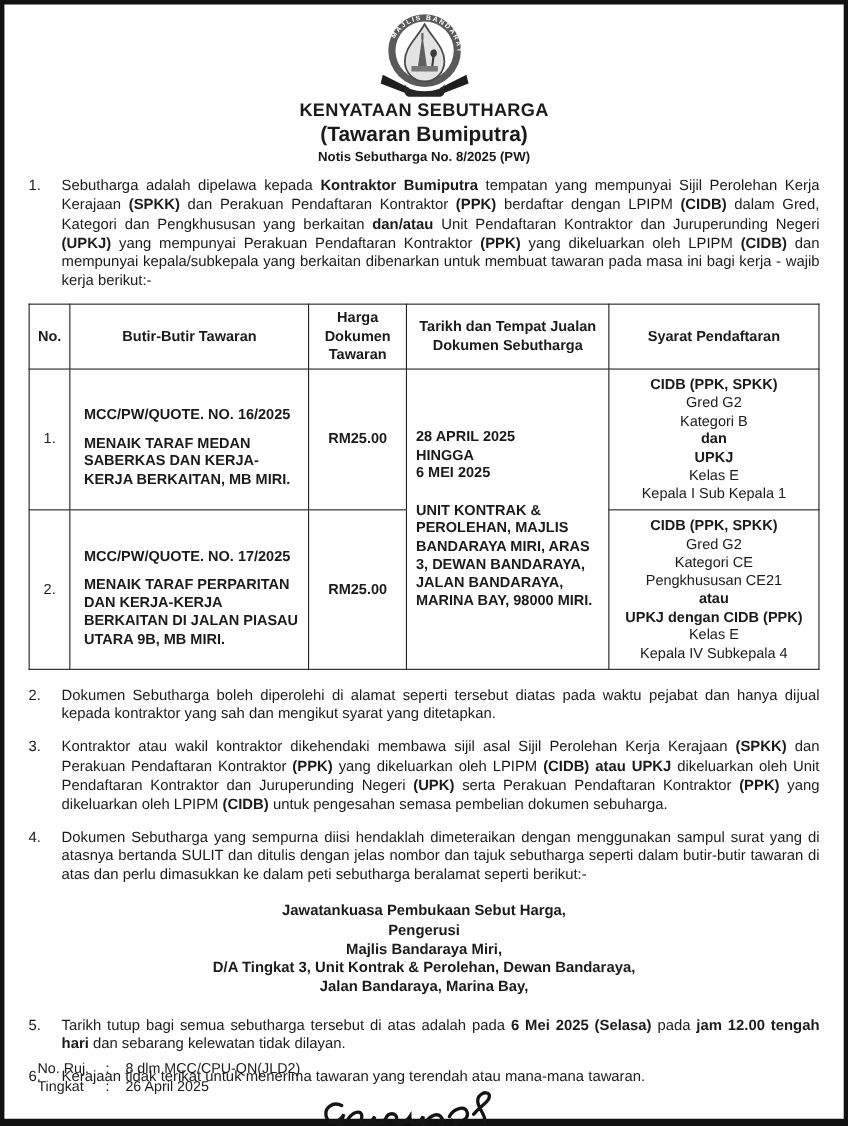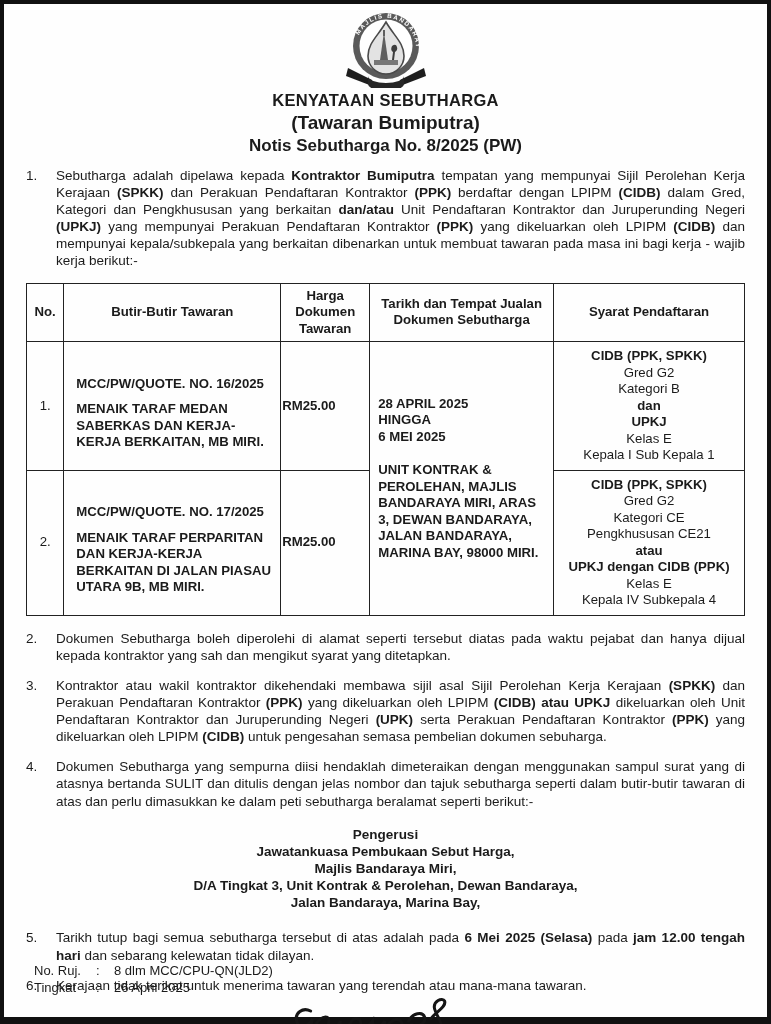--- a/index.html
+++ b/index.html
@@ -8,38 +8,38 @@
     margin:0 auto;background:#fefefe;color:#1b1b1b;
     border:4px solid #111;border-bottom:7px solid #111;
     padding:6px 22px 0 22px;
     font-family:"Liberation Sans","DejaVu Sans",sans-serif;
     font-size:13.5px;line-height:1.27;
   }
   .header{text-align:center;}
   .logo-wrap{display:flex;justify-content:center;margin-bottom:2px;}
   .title{font-weight:bold;font-size:16.5px;letter-spacing:.3px;}
   .subtitle{font-weight:bold;font-size:19px;}
-  .notice-no{font-weight:bold;font-size:17px;margin-bottom:10px;}
+  .notice-no{font-weight:bold;font-size:12px;margin-bottom:10px;}
   .item{display:flex;margin-bottom:13px;}
   .item .num{flex:0 0 30px;}
   .item .body{flex:1;text-align:justify;}
   table.quote{
     width:100%;border-collapse:collapse;margin:2px 0 14px 0;
   }
   table.quote th,table.quote td{
     border:1.6px solid #222;vertical-align:middle;
     font-size:13.2px;line-height:1.25;
   }
   table.quote th{font-weight:bold;text-align:center;padding:4px 3px;}
   .col-no{width:5.2%;} .col-butir{width:30.2%;} .col-harga{width:12.4%;}
   .col-tarikh{width:25.6%;} .col-syarat{width:26.6%;}
   td.cell-no{text-align:center;padding:4px;}
   td.cell-butir{padding:8px 8px 8px 12px;font-weight:bold;text-align:left;}
   td.cell-butir .quote-no{margin-bottom:9px;margin-top:15px;}
-  td.cell-harga{font-weight:bold;}
+  td.cell-harga{text-align:center;font-weight:bold;}
   td.cell-sale{font-weight:bold;padding:6px 8px;}
   td.cell-sale .sale-dates{margin-bottom:17px;}
   td.cell-syarat{text-align:center;padding:6px 4px;}
   .address{ text-align:center;font-weight:bold;margin:16px 0 18px 0;}
   .sig-block{position:relative;text-align:center;margin-top:6px;height:120px;}
   .sig-svg{position:absolute;left:50%;transform:translateX(-54%);top:-14px;}
   .sig-dots{letter-spacing:1px;font-size:12px;padding-top:34px;color:#222;}
   .footer{position:absolute;left:30px;bottom:21px;font-size:13px;}
   .footer .frow{display:flex;}
   .footer .flabel{width:62px;}
@@ -160,22 +160,22 @@
     <div class="num">3.</div>
     <div class="body"><span>Kontraktor atau wakil kontraktor dikehendaki membawa sijil asal Sijil Perolehan Kerja Kerajaan </span><b>(SPKK)</b><span> dan Perakuan Pendaftaran Kontraktor </span><b>(PPK)</b><span> yang dikeluarkan oleh LPIPM </span><b>(CIDB)</b><span> </span><b>atau UPKJ</b><span> dikeluarkan oleh Unit Pendaftaran Kontraktor dan Juruperunding Negeri </span><b>(UPK)</b><span> serta Perakuan Pendaftaran Kontraktor </span><b>(PPK)</b><span> yang dikeluarkan oleh LPIPM </span><b>(CIDB)</b><span> untuk pengesahan semasa pembelian dokumen sebuharga.</span></div>
   </div>
 
   <div class="item">
     <div class="num">4.</div>
     <div class="body"><span>Dokumen Sebutharga yang sempurna diisi hendaklah dimeteraikan dengan menggunakan sampul surat yang di atasnya bertanda SULIT dan ditulis dengan jelas nombor dan tajuk sebutharga seperti dalam butir-butir tawaran di atas dan perlu dimasukkan ke dalam peti sebutharga beralamat seperti berikut:-</span></div>
   </div>
 
   <div class="address">
+      <div>Jawatankuasa Pembukaan Sebut Harga,</div>
       <div>Pengerusi</div>
-      <div>Jawatankuasa Pembukaan Sebut Harga,</div>
       <div>Majlis Bandaraya Miri,</div>
       <div>D/A Tingkat 3, Unit Kontrak &amp; Perolehan, Dewan Bandaraya,</div>
       <div>Jalan Bandaraya, Marina Bay,</div>
     </div>
 
   <div class="item">
     <div class="num">5.</div>
     <div class="body"><span>Tarikh tutup bagi semua sebutharga tersebut di atas adalah pada </span><b>6 Mei 2025 (Selasa)</b><span> pada </span><b>jam 12.00 tengah hari</b><span> dan sebarang kelewatan tidak dilayan.</span></div>
   </div>
 

